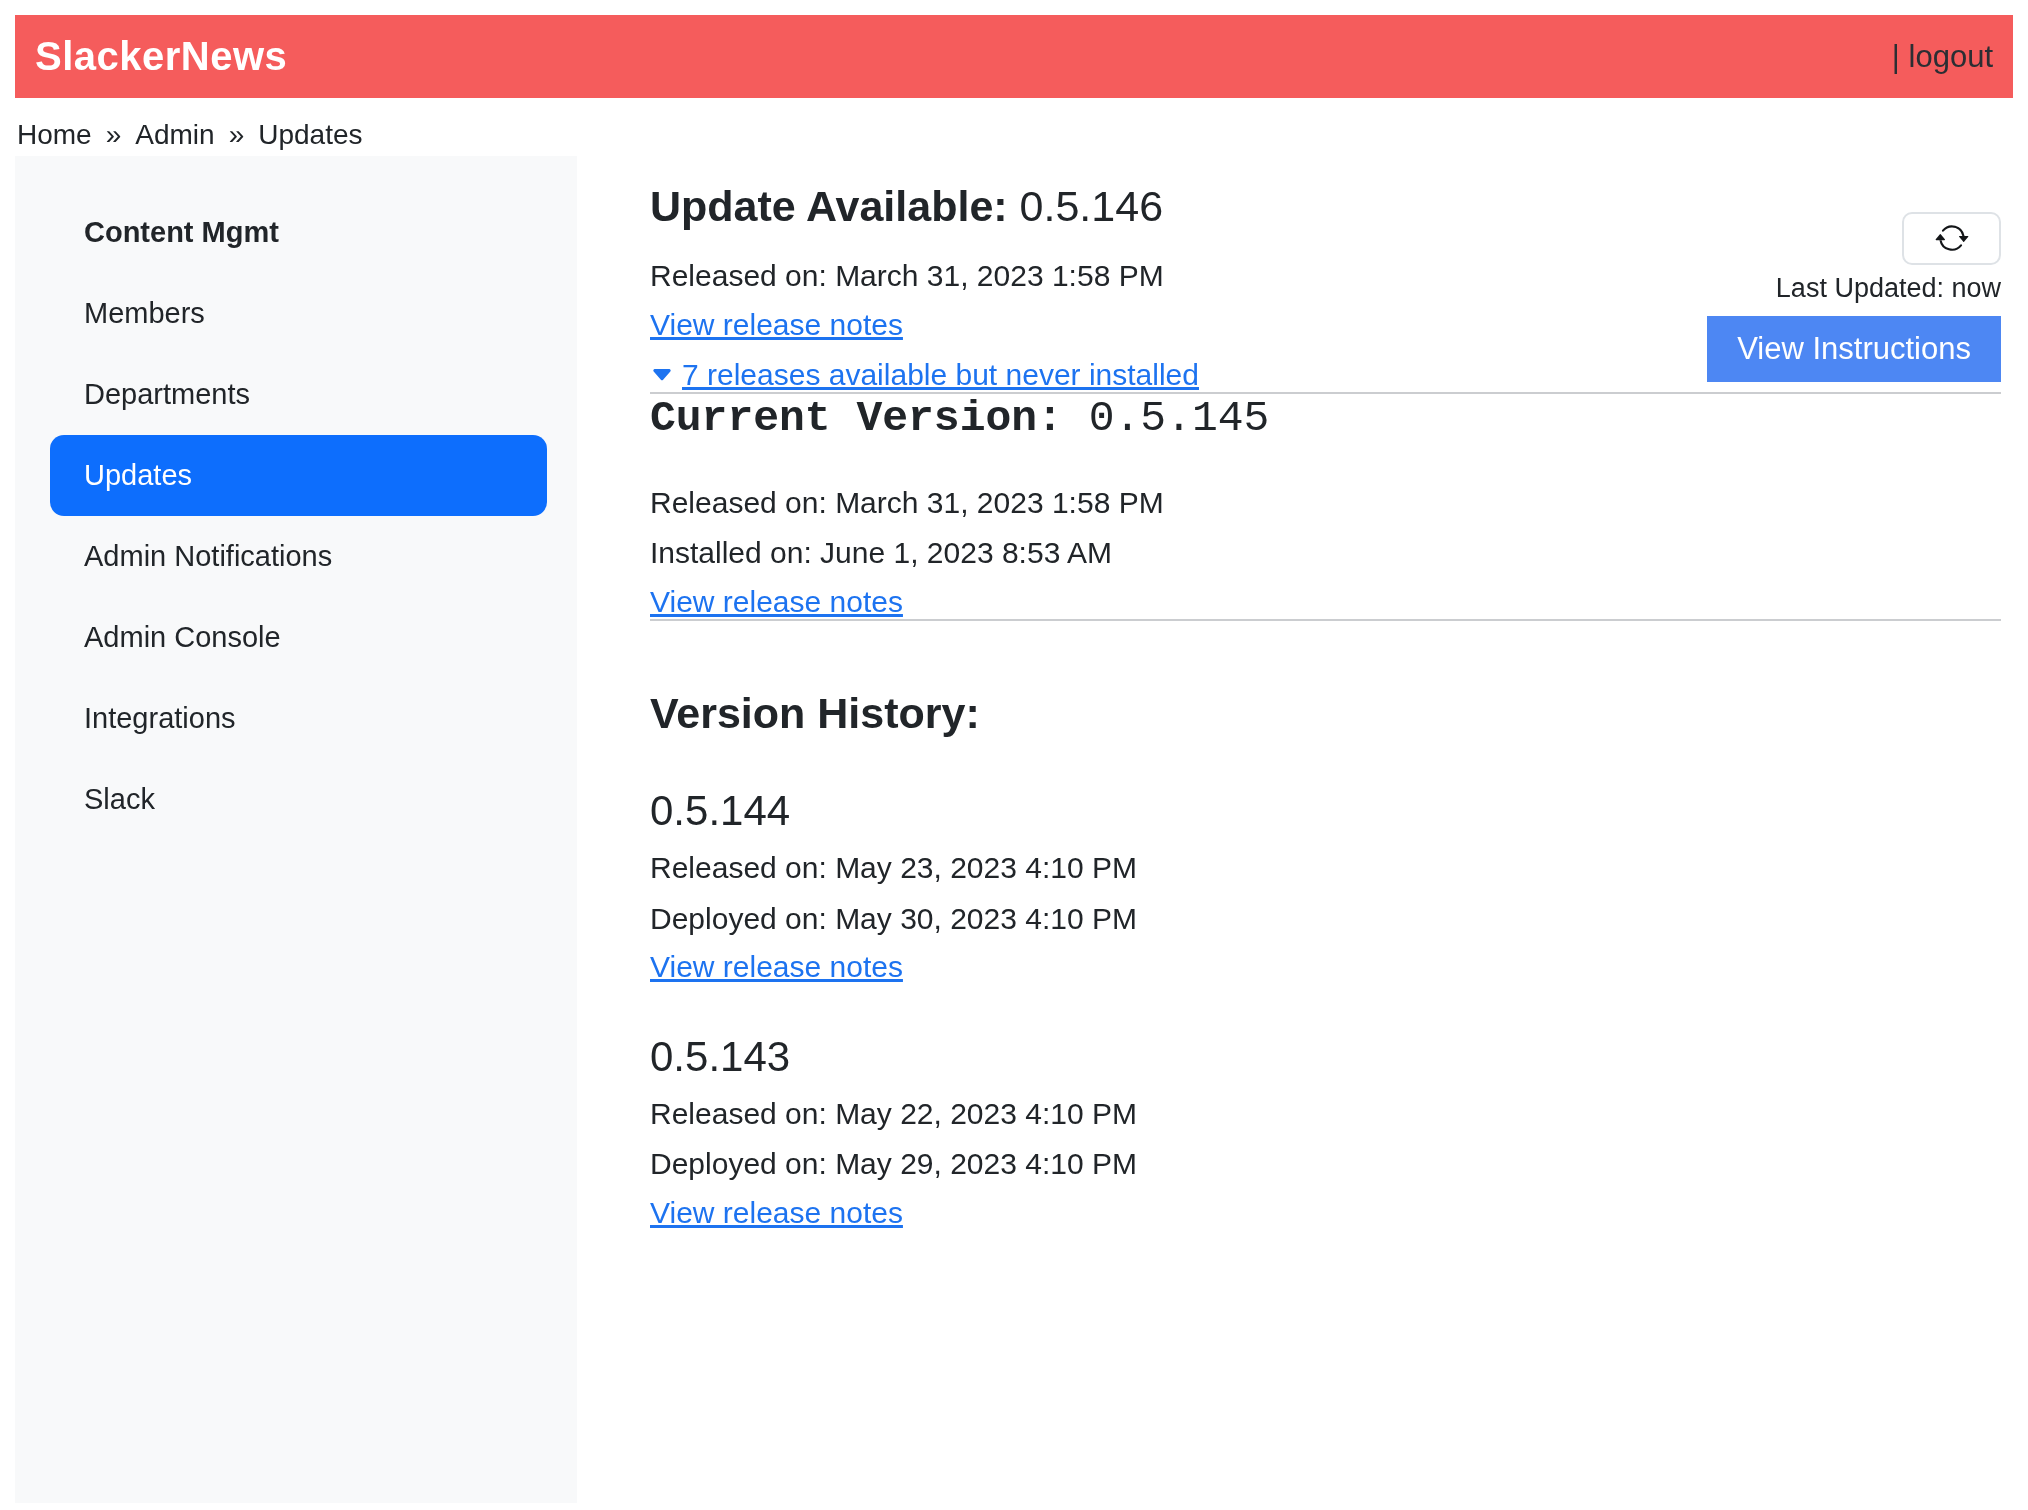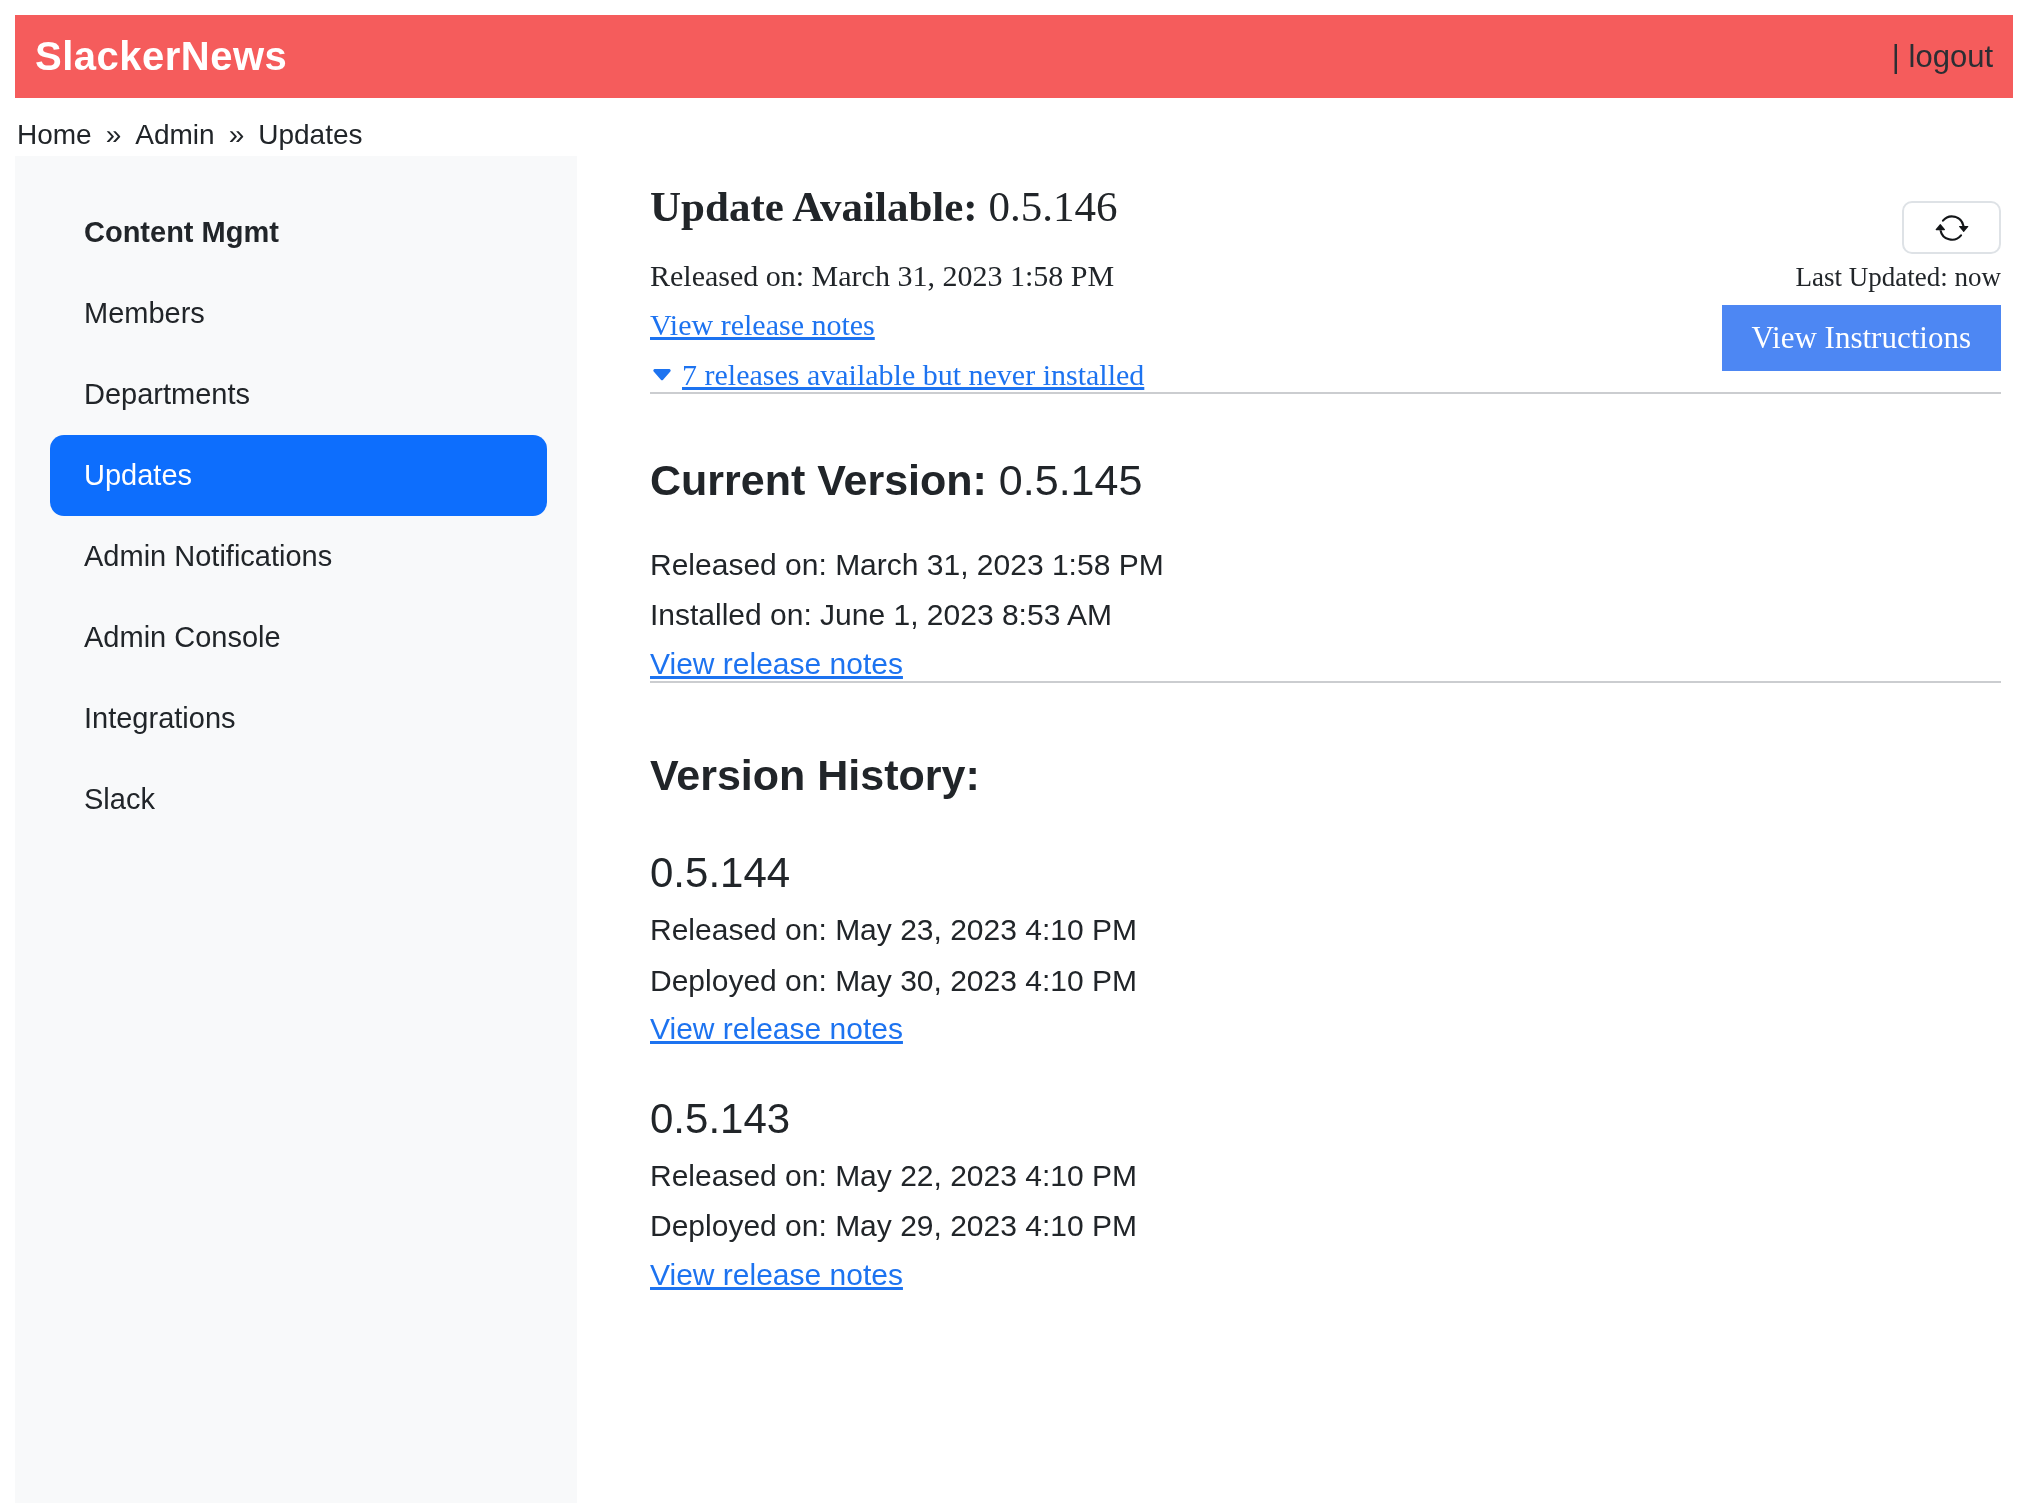--- a/index.html
+++ b/index.html
@@ -43,21 +43,21 @@
     height:81px;line-height:81px;
     padding-left:34px;
     font-size:29px;color:var(--text);
     border-radius:14px;
     cursor:pointer;white-space:nowrap;
   }
   .side-item.bold{font-weight:700;}
   .side-item.active{background:var(--active-item-bg);color:#ffffff;}
   
   .main{flex:1;margin-left:73px;margin-right:12px;padding-top:26px;}
-  .section-top{display:flex;justify-content:space-between;align-items:flex-start;font-family:Liberation Serif, serif;}
+  .section-top{display:flex;justify-content:space-between;align-items:center;}
   h1.page-h{font-size:43px;font-weight:700;line-height:1.15;}
   h1.page-h .h-value{font-weight:400;}
   .body-line{font-size:30px;line-height:1.15;margin-top:16px;}
   .first-line{margin-top:28px;}
   a.link{
     display:inline-block;
     font-size:30px;line-height:1.15;
     color:var(--link);text-decoration:underline;cursor:pointer;margin-top:14px;
   }
   .notice-row{margin-top:16px;display:flex;align-items:center;}
@@ -75,21 +75,21 @@
   .primary-btn{
     margin-top:12px;
     background:var(--primary-button-bg);
     color:#ffffff;border:none;border-radius:0;
     font-size:31px;font-family:inherit;
     padding:15px 30px;cursor:pointer;
   }
   hr.divider{border:none;border-top:2px solid #cbcdd0;margin:0;}
   .hr-1{margin-top:56px;}
   .hr-2{margin-top:106px;}
-  .cv-heading{margin-top:62px;}
+  .cv-heading{font-family:Liberation Mono, monospace;}
   .cv-released{margin-top:42px;}
   .vh-heading{margin-top:68px;}
   .vh-version{font-size:42px;font-weight:400;line-height:1.15;margin-top:48px;}
   .vh-entry .body-line{margin-top:16px;}
   .vh-entry a.link{margin-top:14px;}
 </style>
 </head>
 <body data-interactable="false">
 
 <header class="app-header" data-interactable="false">

